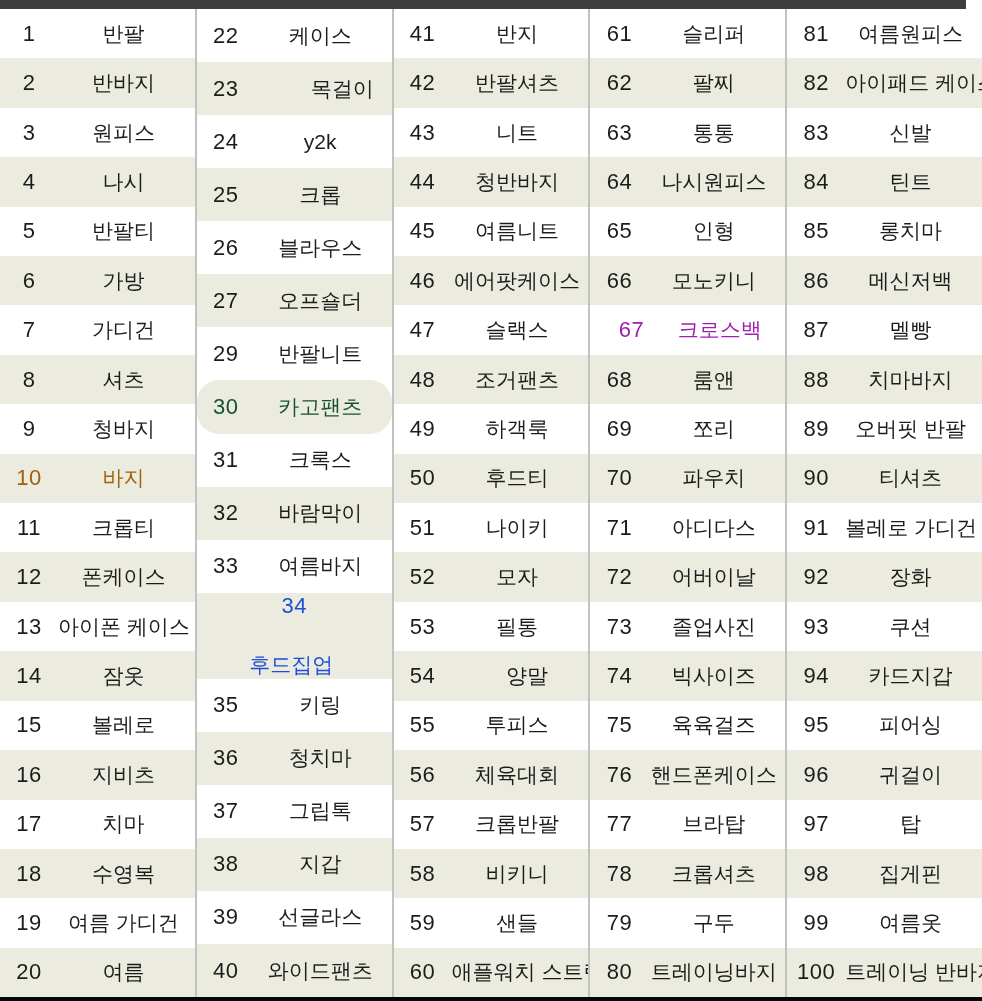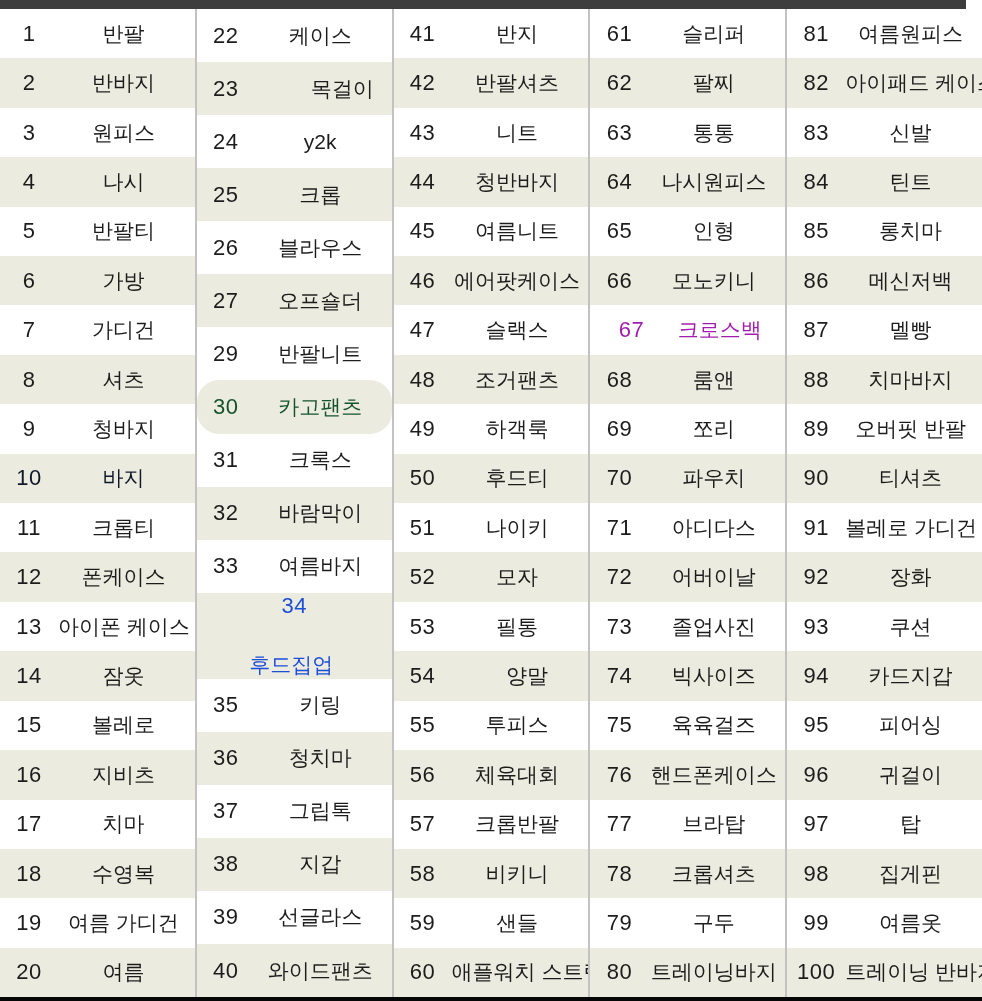--- a/index.html
+++ b/index.html
@@ -108,21 +108,21 @@
           <span class="word">가디건</span>
         </div>
         <div class="cell" style="color: rgb(28, 28, 28);">
           <span class="rank">8</span>
           <span class="word">셔츠</span>
         </div>
         <div class="cell" style="color: rgb(28, 28, 28);">
           <span class="rank">9</span>
           <span class="word">청바지</span>
         </div>
-        <div class="cell" style="color: #0f172a;">
+        <div class="cell" style="color: #a16207;">
           <span class="rank">10</span>
           <span class="word">바지</span>
         </div>
         <div class="cell" style="color: rgb(28, 28, 28);">
           <span class="rank">11</span>
           <span class="word">크롭티</span>
         </div>
         <div class="cell" style="color: rgb(28, 28, 28);">
           <span class="rank">12</span>
           <span class="word">폰케이스</span>

